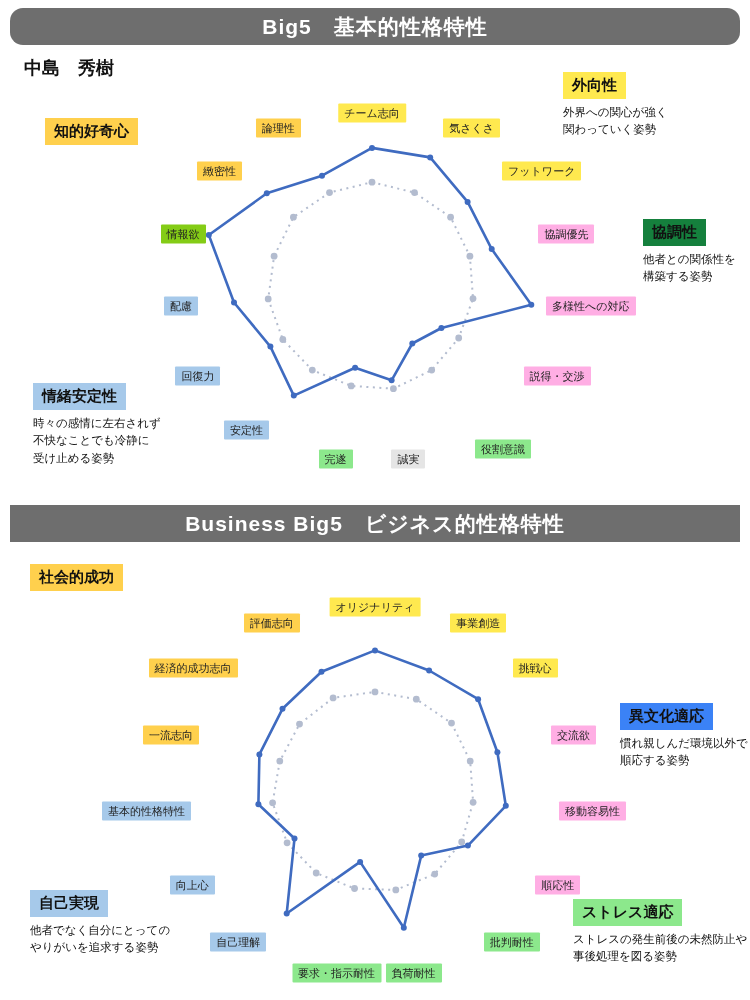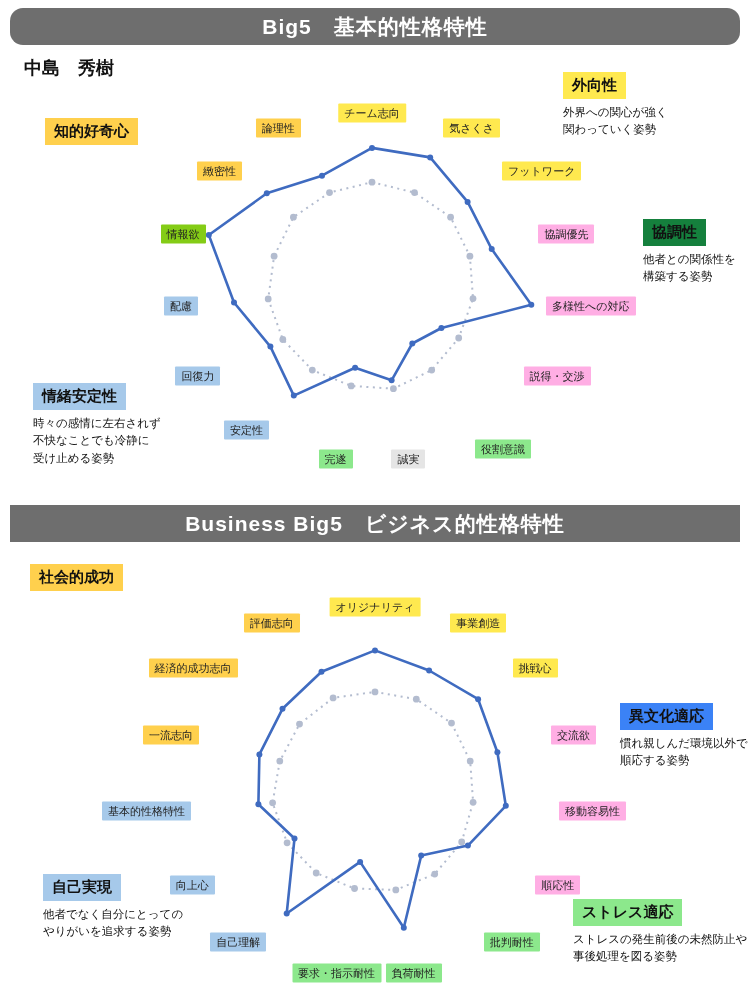--- a/index.html
+++ b/index.html
@@ -174,20 +174,20 @@
     <div class="trait-box" style="left:620px; top:206px;">
       <div class="trait-title" style="background: #3b82f6;">異文化適応</div>
       <div class="trait-desc">慣れ親しんだ環境以外で
 順応する姿勢</div>
     </div>
     <div class="trait-box" style="left:573px; top:402px;">
       <div class="trait-title" style="background: rgb(140, 232, 140);">ストレス適応</div>
       <div class="trait-desc">ストレスの発生前後の未然防止や
 事後処理を図る姿勢</div>
     </div>
-    <div class="trait-box" style="left:30px; top:377px;margin-left:13px;">
+    <div class="trait-box" style="left:30px; top:393px;">
       <div class="trait-title" style="background: rgb(166, 201, 234);">自己実現</div>
       <div class="trait-desc">他者でなく自分にとっての
 やりがいを追求する姿勢</div>
     </div>
   </section>
 
 </div>
 
 </body></html>

